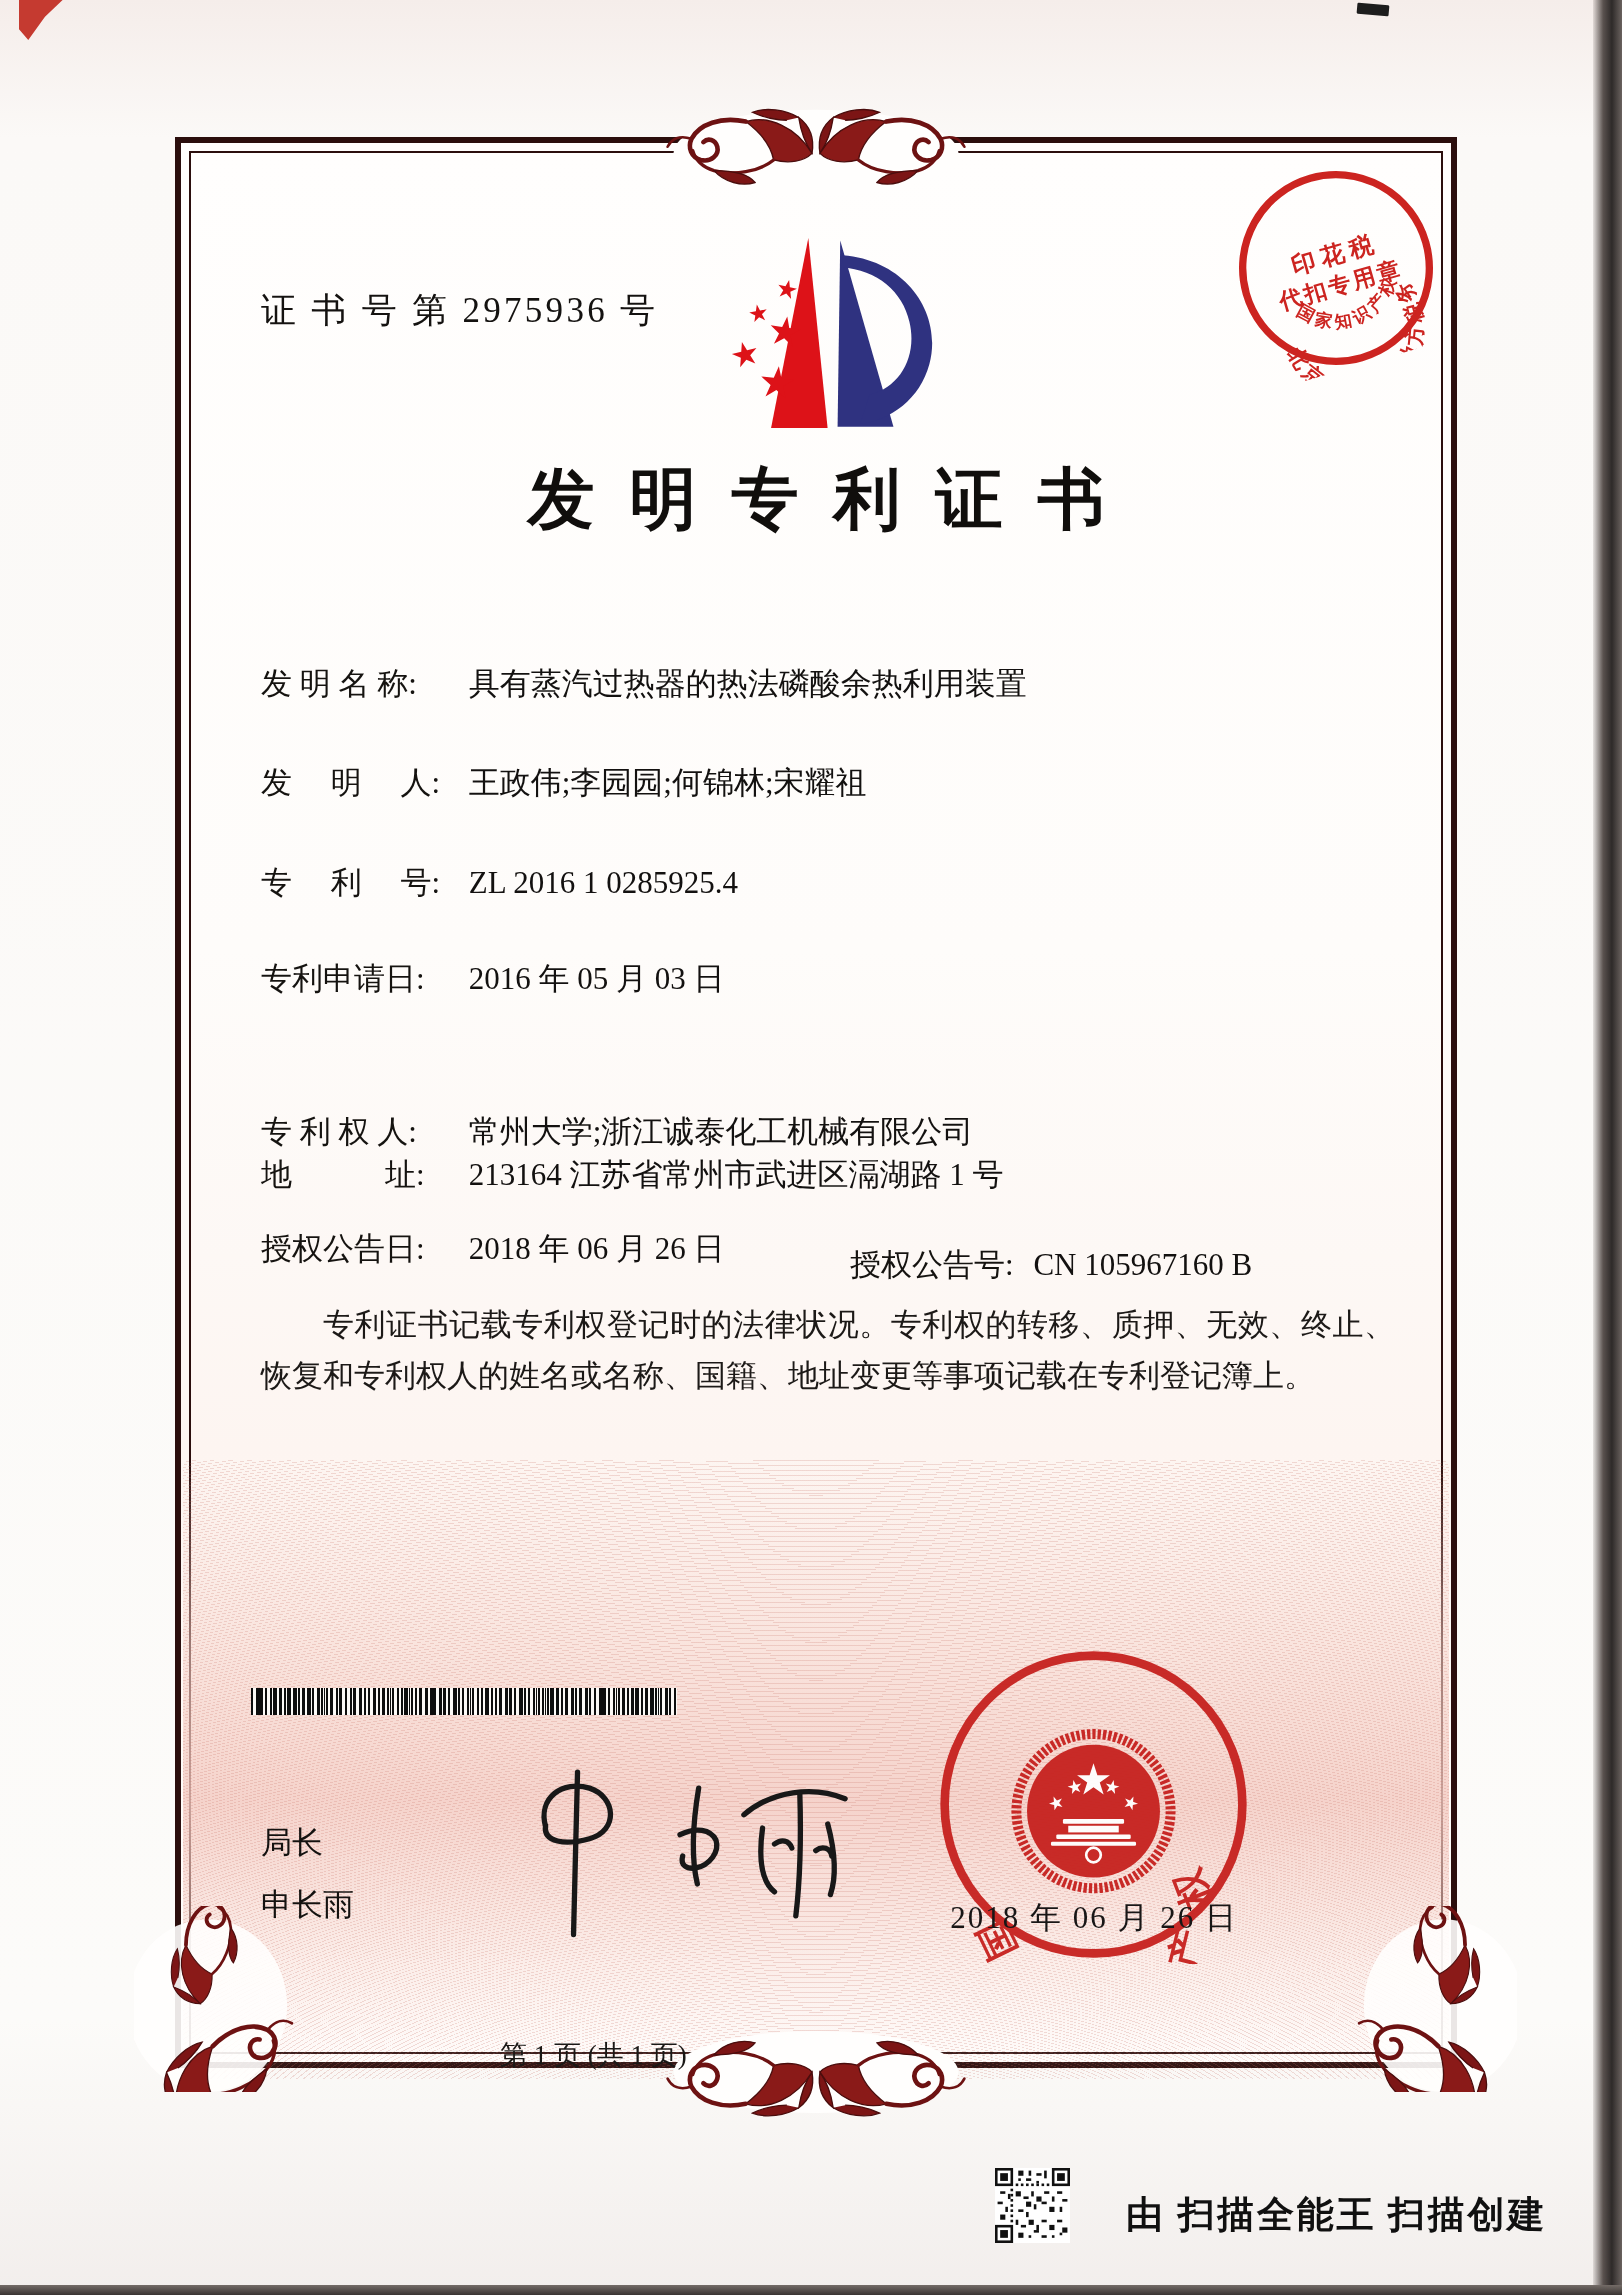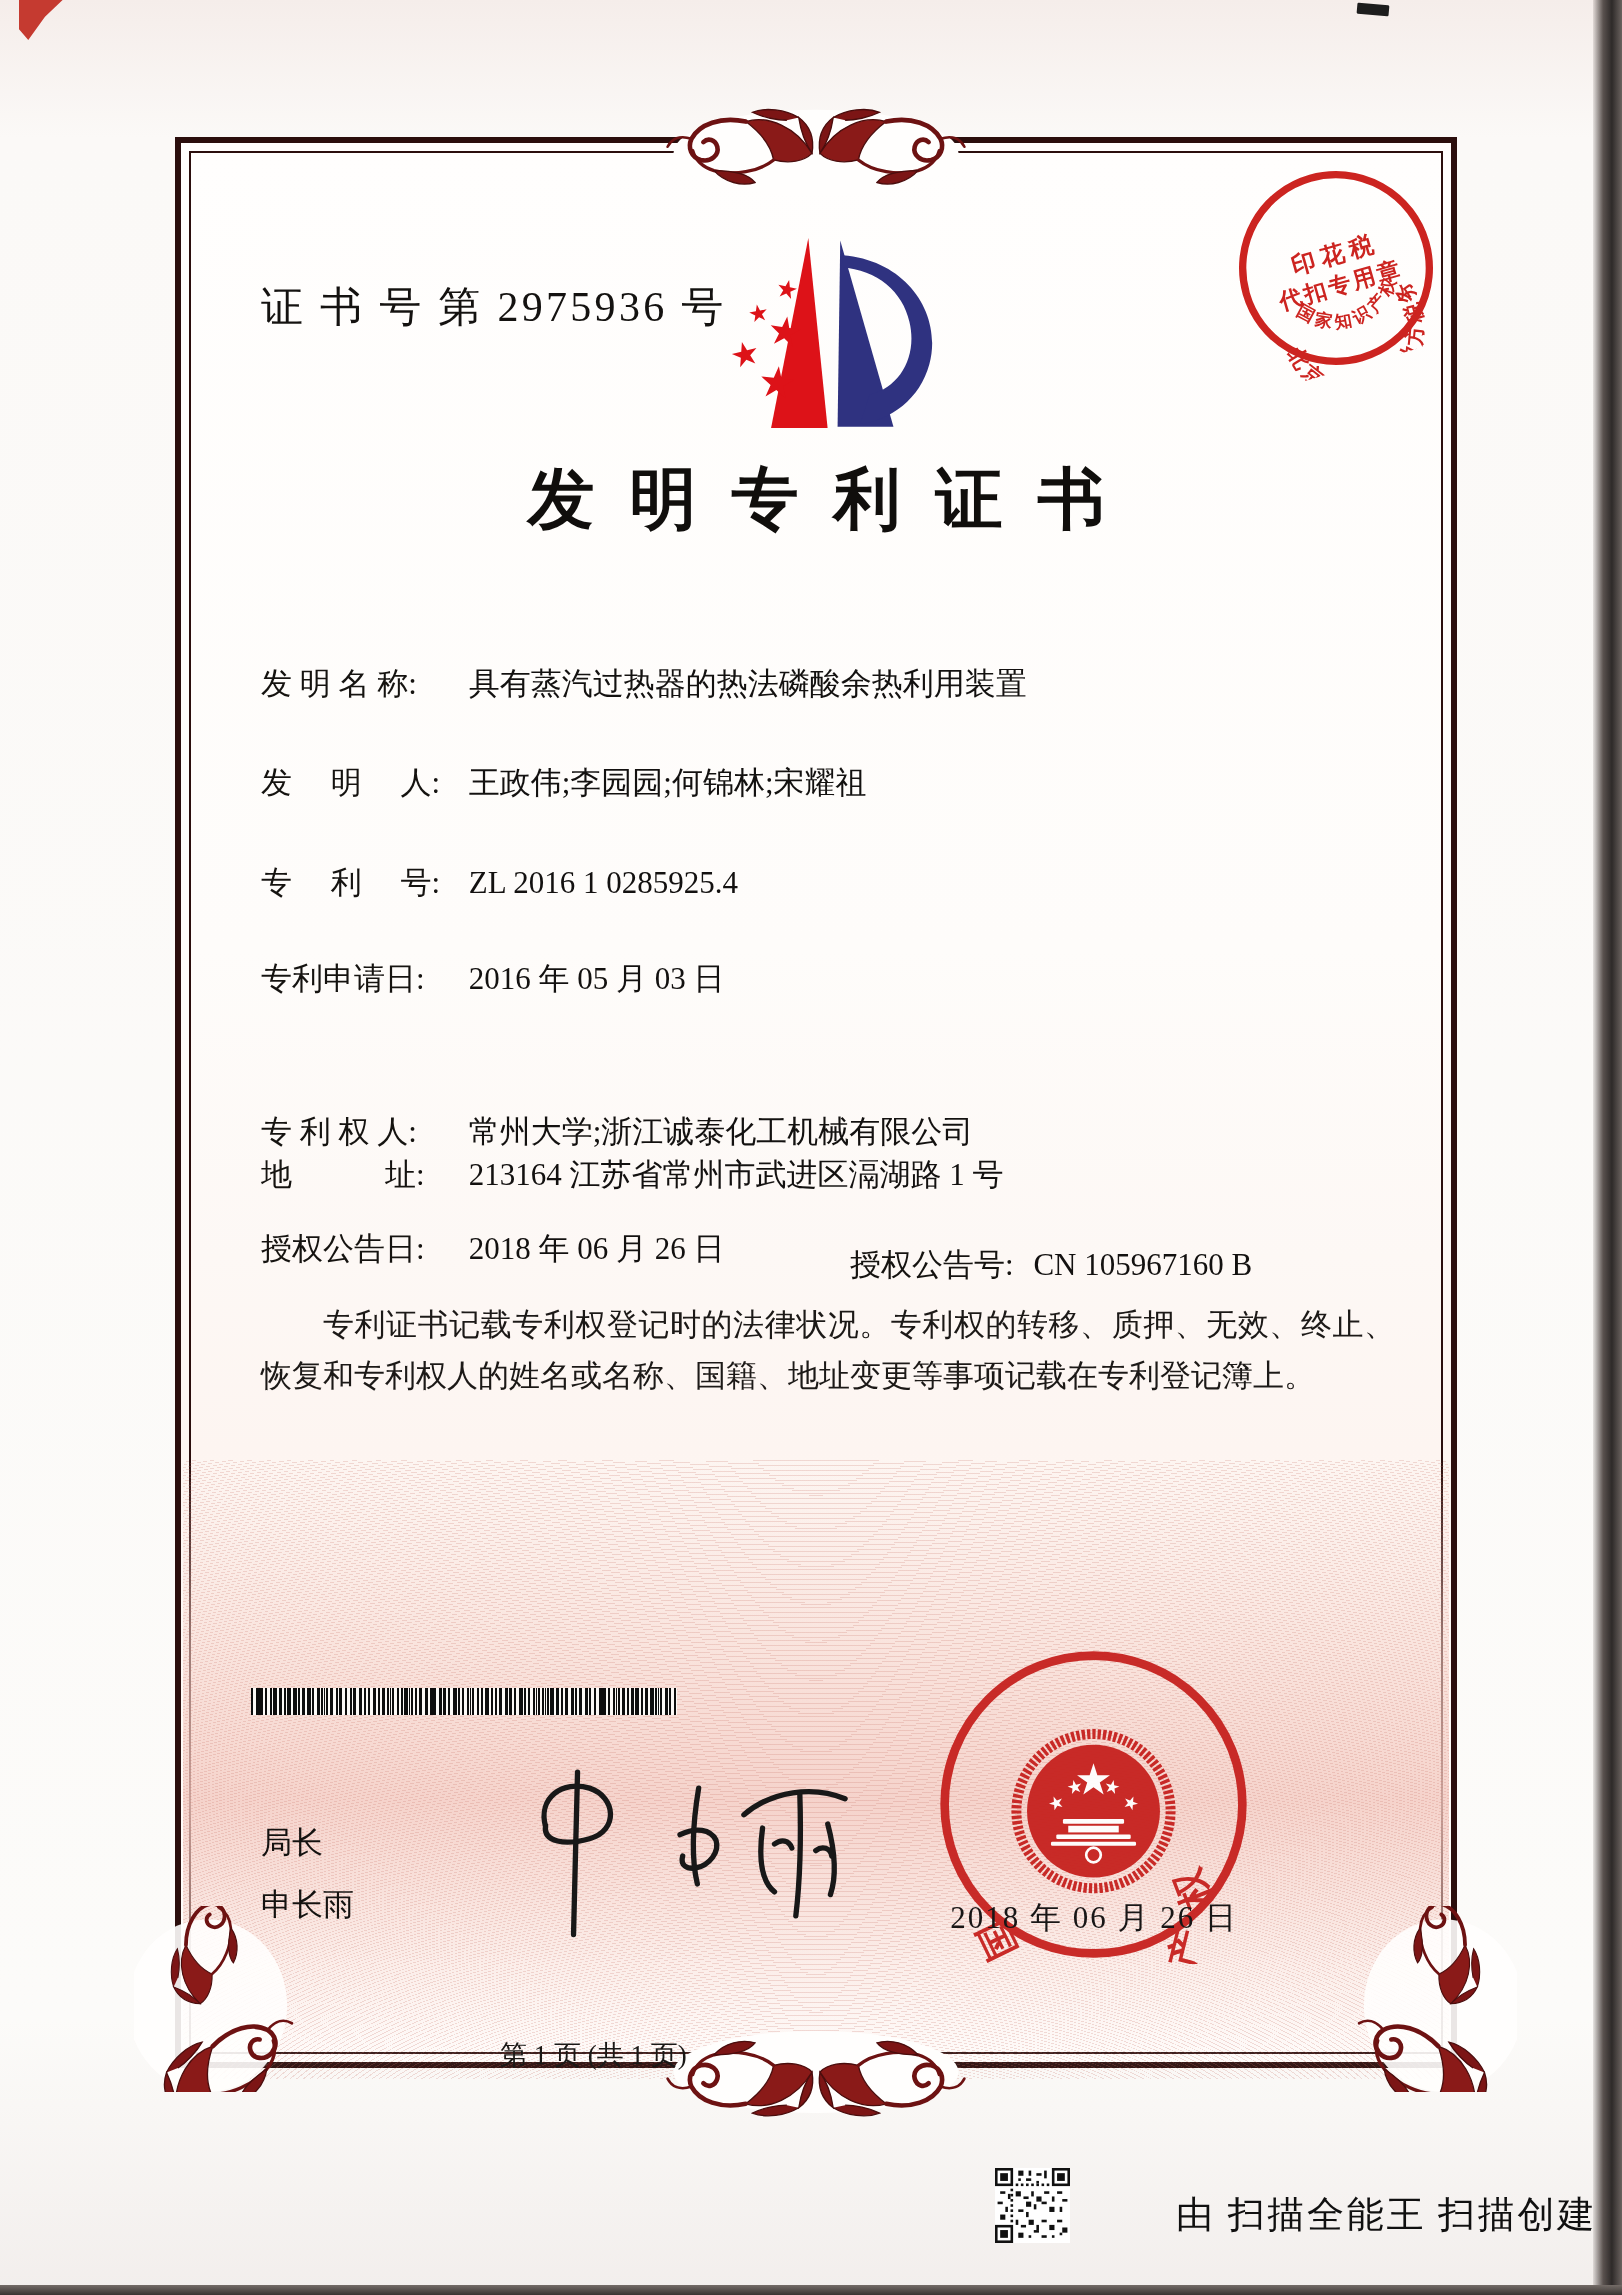--- a/index.html
+++ b/index.html
@@ -19,21 +19,21 @@
   
   .cert{left:175px;top:137px;width:1282px;height:1931px;border:6px solid #2b0e0d;box-sizing:border-box;
         background:linear-gradient(180deg,#fffefd 0%,#fefcfa 42%,#fdf8f5 58%,#fdf5f1 68%,#fefaf7 84%,#fffefd 100%);}
   .cert-inner-line{position:absolute;left:8px;top:8px;right:8px;bottom:8px;border:2px solid #2b0e0d;pointer-events:none;}
   .pink-wash{position:absolute;left:2px;right:2px;top:1317px;height:619px;
      background:linear-gradient(180deg,rgba(247,216,208,0) 0%,rgba(246,211,202,.55) 30%,rgba(243,201,192,.8) 55%,rgba(247,216,208,.4) 82%,rgba(247,216,208,0) 100%);}
   .wave-lines{position:absolute;left:2px;right:2px;top:1317px;height:619px;opacity:.75;
      background:repeating-radial-gradient(1198px 506px at 50% 118%,rgba(198,112,100,.30) 0 1.3px,rgba(255,255,255,0) 1.3px 6px);}
 
   
-  .cert-no{left:80px;top:136px;font-size:42px;letter-spacing:3.3px;color:#141210;text-align:right;}
+  .cert-no{left:80px;top:144px;font-size:35px;letter-spacing:3.3px;color:#141210;text-align:right;}
   .title{left:0;top:311px;width:1270px;text-align:center;font-size:67px;font-weight:700;
          letter-spacing:35px;text-indent:35px;color:#100e0c;}
 
   
   .frow{left:80px;width:1144px;height:41px;font-size:31px;line-height:41px;white-space:nowrap;}
   .flabel{display:inline-block;min-width:200px;color:#151310;}
   .fvalue{color:#131110;}
   .grant-pair{position:absolute;left:589px;top:16px;}
 
   
@@ -59,21 +59,21 @@
 
   
   .orn{pointer-events:none;}
   .orn-top{left:482px;top:-40px;}
   .orn-bottom{left:482px;top:1876px;}
   .orn-corner-l{left:-47px;top:1763px;}
   .orn-corner-r{left:1156px;top:1763px;}
 
   
   .qr{left:995px;top:2168px;}
-  .scan-caption{left:1176px;top:2190px;font-size:37px;font-weight:400;letter-spacing:2.7px;color:#101010;
+  .scan-caption{left:1126px;top:2190px;font-size:37px;font-weight:700;letter-spacing:2.7px;color:#101010;
                 font-family:"Liberation Serif","DejaVu Serif",serif;}
 </style>
 </head>
 <body>
 
 <svg width="0" height="0" style="position:absolute" aria-hidden="true">
   <defs>
     <path id="star5" d="M0,-1 L0.2245,-0.309 0.9511,-0.309 0.3633,0.118 0.5878,0.809 0,0.382 -0.5878,0.809 -0.3633,0.118 -0.9511,-0.309 -0.2245,-0.309 Z"></path>
     <g id="flourHalf">
       <path d="M6,70 C2,46 10,28 26,16 C23,36 17,54 6,70 Z" fill="#7c1515" stroke="#4a0d0d" stroke-width="2"></path>

